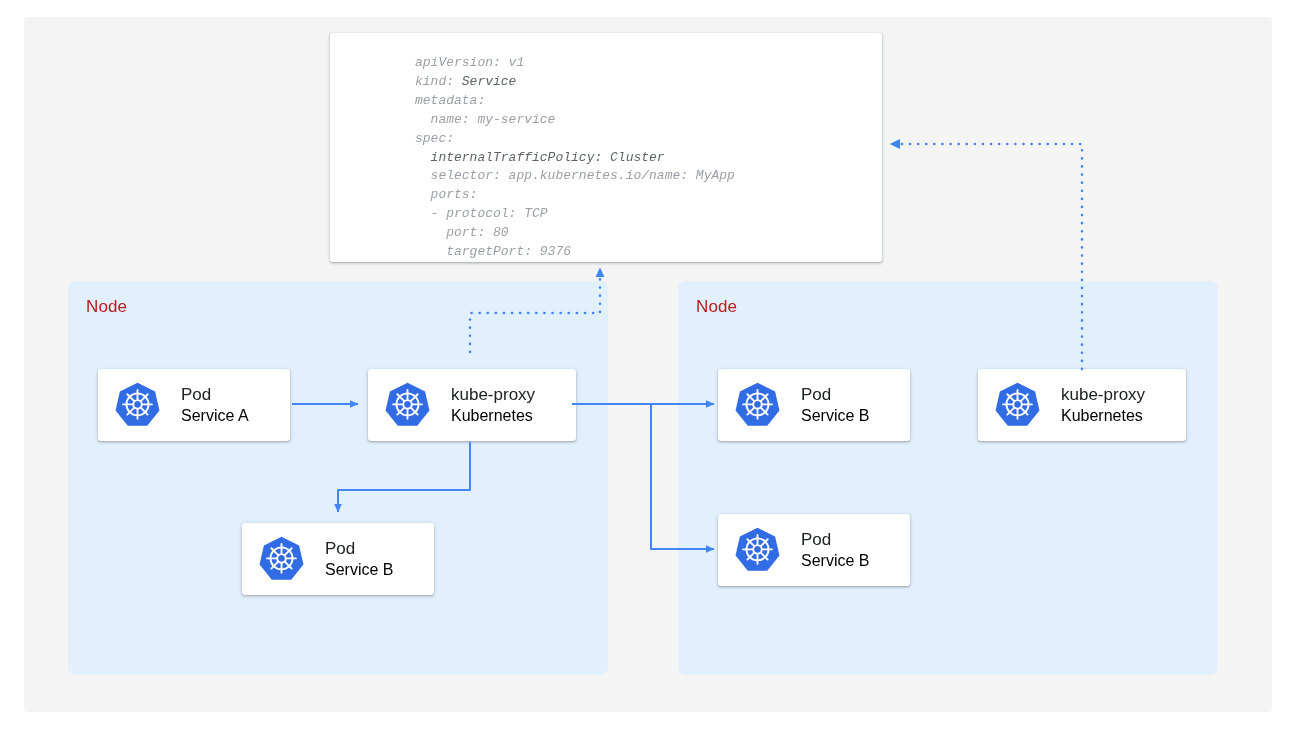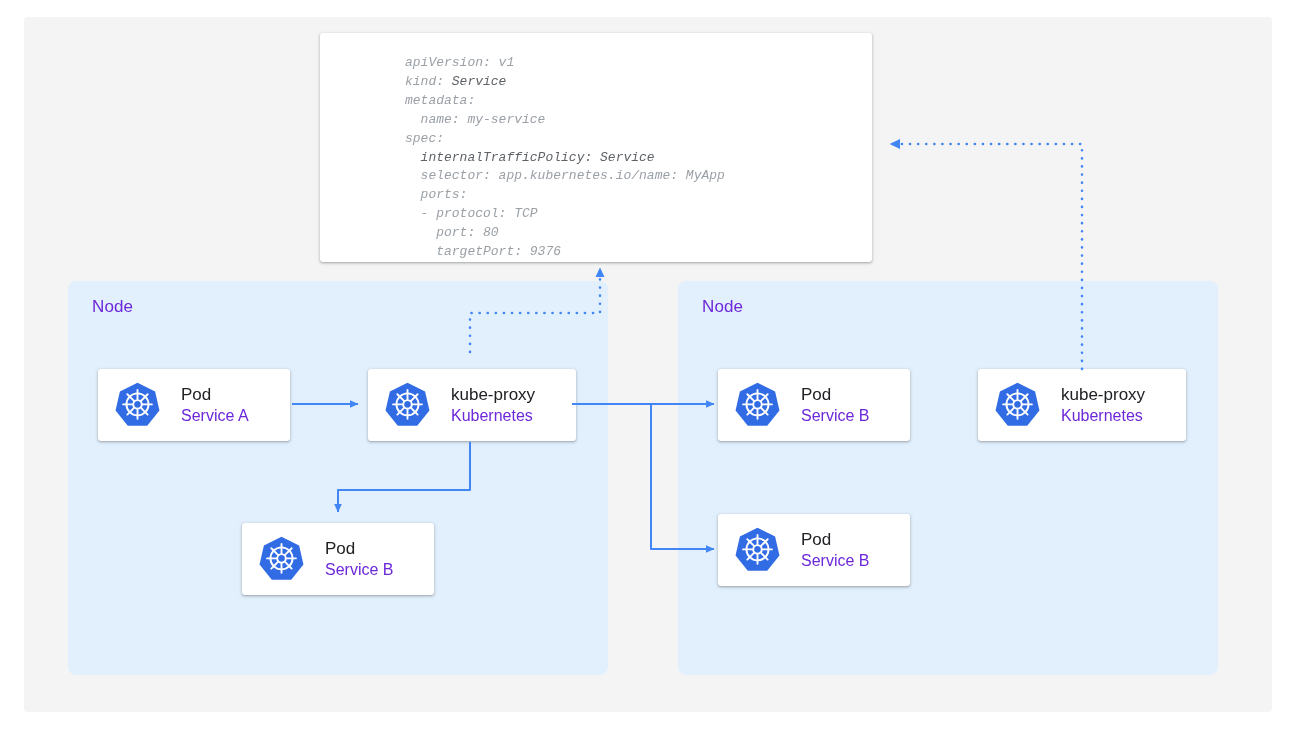--- a/index.html
+++ b/index.html
@@ -26,24 +26,23 @@
   }
   
   .node-box {
     position: absolute;
     background: #e2effc;
     border-radius: 8px;
   }
   .node-label {
     position: absolute;
     font-size: 17px;
-    color: #6d28d9;
+    color: #b91c1c;
     letter-spacing: .1px;
     white-space: nowrap;
-    margin-left: 6px;
   }
   
   .card {
     position: absolute;
     background: #ffffff;
     border-radius: 3px;
     box-shadow: 0 1px 2px rgba(60,64,67,.30), 0 1px 3px 1px rgba(60,64,67,.12);
     display: flex;
     align-items: center;
     box-sizing: border-box;
@@ -58,21 +57,21 @@
     justify-content: flex-start;
     line-height: 1.28;
   }
   .card-title {
     font-size: 17px;
     color: #202124;
     white-space: nowrap;
   }
   .card-sub {
     font-size: 16px;
-    color: #6d28d9;
+    color: #000000;
     white-space: nowrap;
   }
   
   #yaml-panel {
     position: absolute;
     left: 330px;
     top: 33px;
     width: 552px;
     height: 229px;
     background: #ffffff;
@@ -112,27 +111,27 @@
 
 <div id="page">
   <div id="canvas">
 
     <div class="node-box" style="left:44px; top:264px; width:540px; height:394px;"></div>
     <div class="node-box" style="left:654px; top:264px; width:540px; height:394px;"></div>
 
     <span class="node-label" style="left:62px; top:280px;">Node</span>
     <span class="node-label" style="left:672px; top:280px;">Node</span>
 
-    <div id="yaml-panel" style="left:296px; top:16px;">
+    <div id="yaml-panel" style="left:306px; top:16px;">
       <pre id="yaml-code">apiVersion: v1
 kind: <span class="b">Service</span>
 metadata:
   name: my-service
 spec:
-<span class="b">  internalTrafficPolicy: Service</span>
+<span class="b">  internalTrafficPolicy: Cluster</span>
   selector: app.kubernetes.io/name: MyApp
   ports:
   - protocol: TCP
     port: 80
     targetPort: 9376</pre>
     </div>
 
     <div class="card" style="left:74px; top:352px; width:192px; height:72px; padding-left:17px; gap:21px;">
       <span class="k8s-logo">
         <svg width="45" height="45" viewBox="0 0 100 100" aria-hidden="true">

